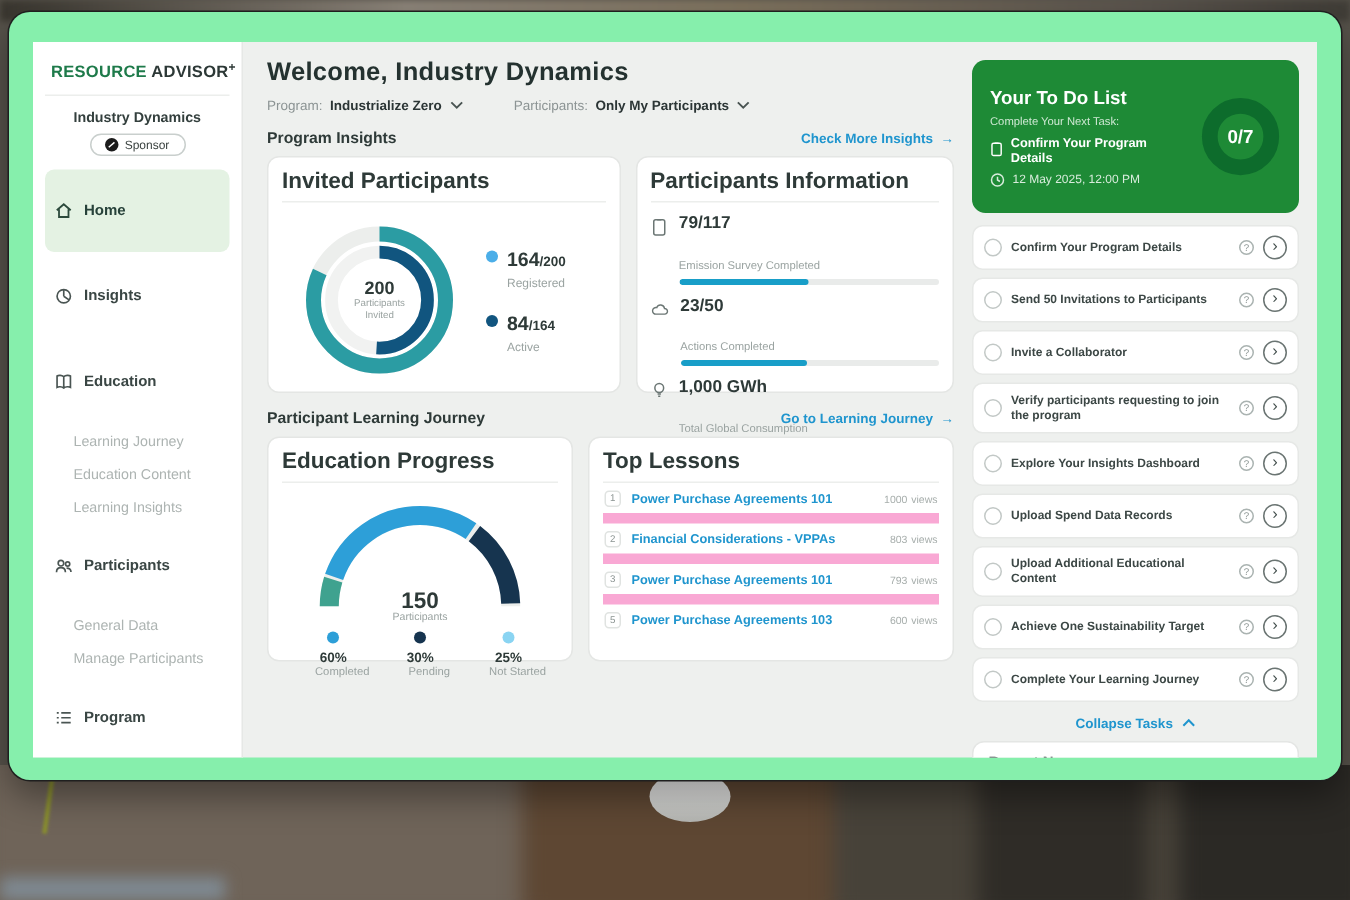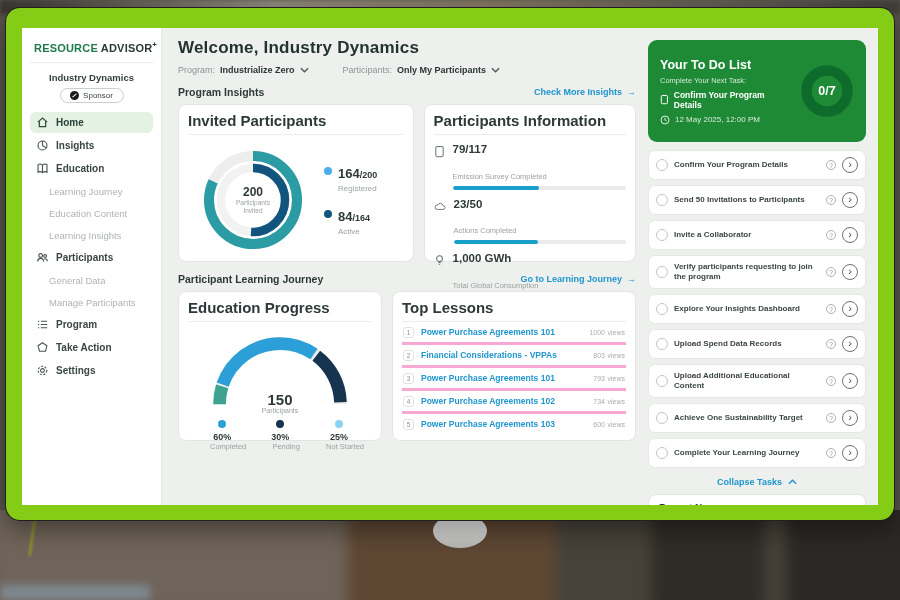--- a/index.html
+++ b/index.html
@@ -19,40 +19,40 @@
   .bgb-dark2 { left:786px; right:-12px; background:#2b2925; }
   .stem { position:absolute; left:31px; top:514px; width:3px; height:42px;
     background:#8a8f2e; transform:rotate(8deg); filter:blur(1px); }
   .bottom-strip { position:absolute; left:0; top:585px; width:150px; height:15px;
     background:#7f8a93; filter:blur(5px); }
   .stand { position:absolute; left:433px; top:514px; width:54px; height:34px;
     border-radius:50%; background:linear-gradient(180deg,#ffffff,#b4b5b1); z-index:1; }
 
   
   .monitor { position:absolute; left:6px; top:8px; width:888px; height:512px;
-    background:#84cc16; border-radius:14px; z-index:2;
+    background:#86efac; border-radius:14px; z-index:2;
     box-shadow:0 0 0 1px #1f1f1f, 0 10px 24px rgba(0,0,0,.4); }
   .screen { position:absolute; left:16px; top:20px; width:856px; height:477px;
     background:#eef0ee; overflow:hidden; display:flex; }
 
   
   .sidebar { width:140px; background:#fff; border-right:1px solid #e6e8e6;
     padding:10px 8px 0 8px; flex-shrink:0; }
   .logo { font-size:11px; font-weight:bold; letter-spacing:.2px; white-space:nowrap;
     padding:2px 2px 8px 4px; border-bottom:1px solid #eceeec; }
   .logo .g { color:#1e7a4a; } .logo .d { color:#2c3836; }
   .logo sup { font-size:8px; color:#2c3836; }
   .org { text-align:center; font-size:9.5px; font-weight:bold; color:#333f3d; margin-top:9px; }
   .sponsor { width:64px; margin:5px auto 9px; border:1px solid #c9cfcd; border-radius:9px;
     display:flex; align-items:center; justify-content:center; gap:4px;
     font-size:8px; color:#39413f; padding:2px 0; background:#fff; }
   .spdot { width:9px; height:9px; border-radius:50%; background:#1b1b1b; position:relative; }
   .spdot::after { content:""; position:absolute; left:2px; top:4px; width:5px; height:1.3px;
     background:#fff; transform:rotate(-40deg); }
-  .nav-item { display:flex; align-items:center; gap:7px; padding:4px 6px;
+  .nav-item { display:flex; align-items:center; gap:7px; padding:21px 6px;
     font-size:10px; font-weight:bold; color:#3a4644; border-radius:6px; margin-bottom:2px; }
   .nav-item.active { background:#e4f2e3; color:#27423a; }
   .nav-item svg { flex-shrink:0; }
   .nav-sub { font-size:9.5px; color:#adb4b2; padding:5px 6px 5px 19px; margin-bottom:1px; }
 
   
   .main { flex:1; padding:10px 10px 0 16px; min-width:0; }
   .welcome { font-size:17px; font-weight:bold; color:#243230; letter-spacing:.2px; }
   .filters { display:flex; gap:34px; margin-top:7px; align-items:center; }
   .filter { display:flex; align-items:center; gap:5px; font-size:9px; }
@@ -99,21 +99,21 @@
   .gauge-center .l { font-size:7px; color:#9aa3a1; }
   .glegend { display:flex; justify-content:space-between; padding:6px 8px 0 10px; }
   .gleg-item { font-size:9px; }
   .gleg-top { display:flex; align-items:center; gap:4px; font-weight:bold; color:#2e3a38;flex-direction:column; }
   .gleg-top .dot { margin-top:0; }
   .gleg-lab { font-size:7.5px; color:#9aa3a1; margin-left:12px; }
 
   
   .c-lessons { flex:1.12; height:150px; }
   .lesson { display:flex; align-items:center; gap:7px; padding:4.5px 1px;
-    border-bottom:3px solid #f9a8d4; }
+    border-bottom:7px solid #f9a8d4; }
   .lesson:last-child { border-bottom:none; }
   .rank { width:11px; height:11px; border:1px solid #e0e3e1; border-radius:3px;
     font-size:6.5px; color:#8b9492; display:flex; align-items:center; justify-content:center; flex-shrink:0; }
   .ltitle { flex:1; font-size:8.5px; font-weight:bold; color:#1f95ce; white-space:nowrap;
     overflow:hidden; text-overflow:ellipsis; cursor:pointer; }
   .lviews { font-size:9px; font-weight:bold; color:#3a4442; white-space:nowrap; }
   .lviews span { font-size:7px; font-weight:normal; color:#a7aeac; }
 
   
   .right { width:232px; padding:12px 12px 0 2px; flex-shrink:0; }
@@ -392,25 +392,20 @@
           <span class="rank">2</span>
           <span class="ltitle">Financial Considerations - VPPAs</span>
           <span class="lviews"><span>803</span> <span>views</span></span>
         </div>
         <div class="lesson">
           <span class="rank">3</span>
           <span class="ltitle">Power Purchase Agreements 101</span>
           <span class="lviews"><span>793</span> <span>views</span></span>
         </div>
         <div class="lesson">
-          <span class="rank">4</span>
-          <span class="ltitle">Power Purchase Agreements 102</span>
-          <span class="lviews"><span>734</span> <span>views</span></span>
-        </div>
-        <div class="lesson">
           <span class="rank">5</span>
           <span class="ltitle">Power Purchase Agreements 103</span>
           <span class="lviews"><span>600</span> <span>views</span></span>
         </div>
       </div>
     </div>
   </div>
 
   <div class="right">
     <div class="todo-card">

